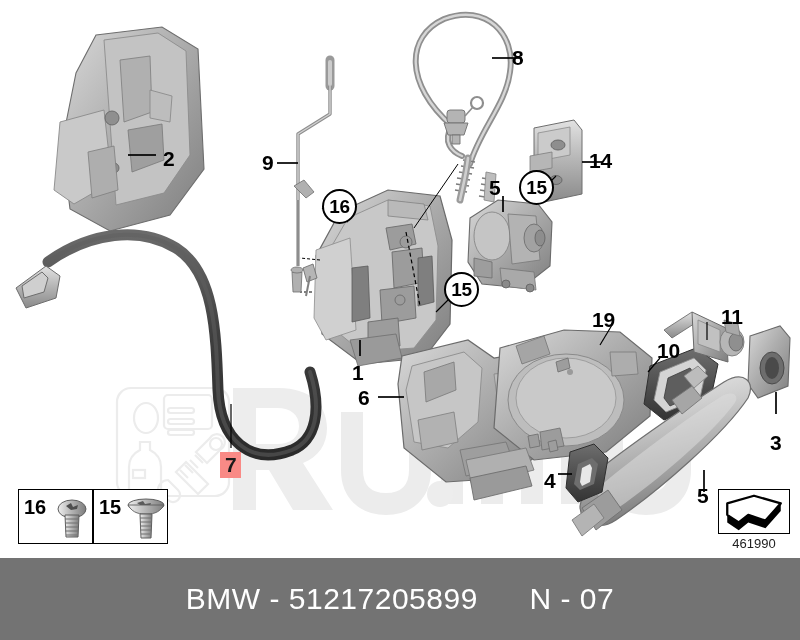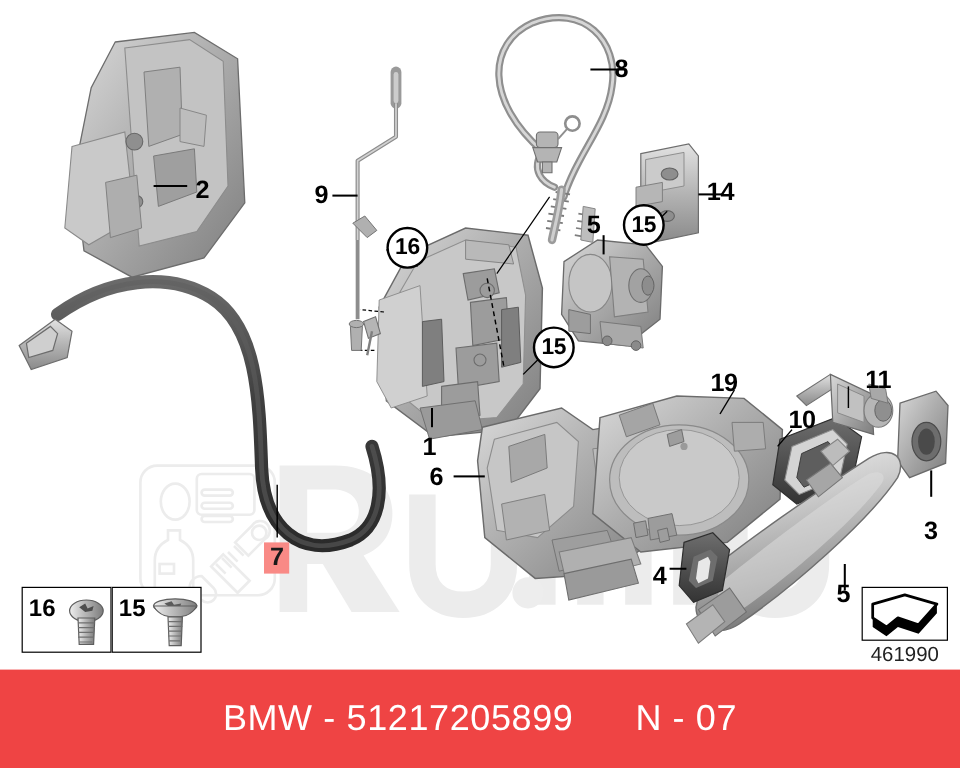--- a/index.html
+++ b/index.html
@@ -58,30 +58,30 @@
 
   
   #dirbox{
     position:absolute;
     border:1.6px solid #000;
     background:#fff;
     box-sizing:border-box;
   }
   #dircode{
     position:absolute;
-    font-size:17px;color:#222;
+    font-size:13px;color:#222;
     font-family:"Liberation Sans", sans-serif;
     text-align:center;
   }
 
   
   #footer{
     position:absolute;left:0;bottom:0;
     width:800px;height:82px;
-    background:#ef4444;
+    background:#737373;
     display:flex;align-items:center;justify-content:center;
   }
   #footer .ftxt{
     color:#ffffff;
     font-size:30px;
     font-family:"Liberation Sans", sans-serif;
     letter-spacing:0.5px;
     font-weight:400;
   }
   #footer .fgap{display:inline-block;width:34px;}

